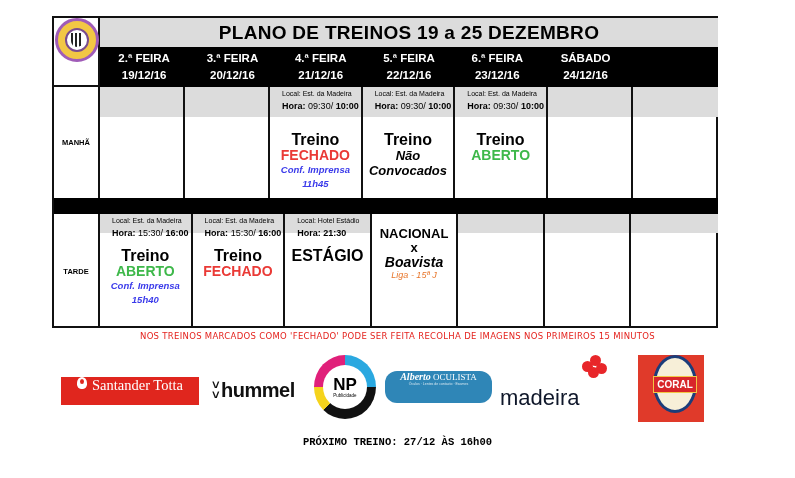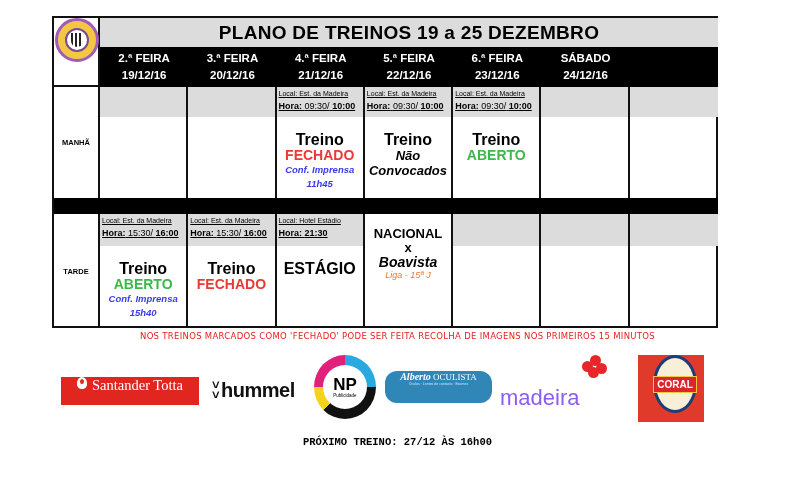--- a/index.html
+++ b/index.html
@@ -19,22 +19,22 @@
   .day-cell { color: #fff; font-weight: bold; font-size: 11.5px; text-align: center; line-height: 17px; padding-top: 3px; }
 
   .row { position: absolute; left: 0; width: 664px; display: grid; grid-template-columns: 46px repeat(7, 1fr); }
   .row-morning { top: 69px; height: 111px; }
   .row-sep { top: 180px; height: 16px; background: #000; }
   .row-afternoon { top: 196px; height: 114px; }
 
   .period-label { border-right: 2px solid #111; display: flex; align-items: center; justify-content: center; font-size: 7.5px; font-weight: bold; }
   .slot { border-right: 2px solid #111; position: relative; display: flex; flex-direction: column; }
   .slot:last-child { border-right: none; }
-  .slot-info { background: #dcdcdc; height: 30px; padding: 2px 2px 0 2px; text-decoration: underline; }
-  .row-afternoon .slot-info { height: 32px; }
+  .slot-info { background: #dcdcdc; height: 30px; padding: 2px 2px 0 12px; }
+  .row-afternoon .slot-info { height: 19px; }
   .info-local { font-size: 7px; line-height: 10px; white-space: nowrap; }
   .info-hora { font-size: 9px; line-height: 15px; white-space: nowrap; font-weight: bold; }
   .info-hora .t1 { font-weight: normal; }
   .slot-body { flex: 1; text-align: center; padding-top: 15px; }
   .row-afternoon .slot-body { padding-top: 15px; }
 
   .t-main { font-size: 16px; font-weight: bold; line-height: 16px; }
   .t-open { color: #3eb84a; font-size: 14px; font-weight: bold; line-height: 15px; }
   .t-closed { color: #ea3a36; font-size: 14px; font-weight: bold; line-height: 15px; }
   .t-italic { font-size: 13px; font-weight: bold; font-style: italic; line-height: 15px; }
@@ -54,21 +54,21 @@
   .chev { font-size: 13px; line-height: 10px; display: flex; flex-direction: column; }
   .sp-np { left: 314px; top: 5px; width: 62px; height: 64px; border-radius: 50%; background: conic-gradient(#2aa8e0 0 25%, #111 25% 62%, #f5d31c 62% 75%, #e0207a 75% 100%); display: flex; align-items: center; justify-content: center; }
   .np-inner { width: 44px; height: 44px; border-radius: 50%; background: #fff; display: flex; flex-direction: column; align-items: center; justify-content: center; }
   .np-text { font-weight: bold; font-size: 17px; line-height: 16px; }
   .np-sub { font-size: 4.5px; }
   .sp-alberto { left: 385px; top: 21px; width: 107px; height: 32px; background: #2f86b7; color: #fff; display: flex; flex-direction: column; align-items: center; justify-content: flex-start; border-radius: 12px; }
   .alberto-main { font-size: 9px; font-family: "Liberation Serif", serif; }
   .alberto-main b { font-style: italic; font-size: 10px; }
   .alberto-sub { font-size: 3.5px; opacity: 0.8; }
   .sp-madeira { left: 500px; top: 5px; width: 112px; height: 60px; }
-  .madeira-text { position: absolute; left: 0; bottom: 4px; font-size: 22px; color: #8b5cf6; }
+  .madeira-text { position: absolute; left: 0; bottom: 4px; font-size: 22px; color: #0f172a; }
   .madeira-flower { position: absolute; right: 4px; top: 0; width: 26px; height: 24px; }
   .madeira-flower span { position: absolute; width: 11px; height: 11px; background: #e8262a; border-radius: 50%; }
   .sp-coral { left: 638px; top: 5px; width: 66px; height: 67px; background: #e03a2a; display: flex; justify-content: center; padding-left: 8px; }
   .coral-oval { width: 44px; height: 58px; border-radius: 50%; background: #f7efd8; border: 3px solid #1c3d7a; display: flex; flex-direction: column; align-items: center; justify-content: center; }
   .coral-band { background: #d8262a; color: #fff; font-weight: bold; font-size: 10px; padding: 2px 3px; border: 1px solid #f2c744; }
 
   .next-training { position: absolute; left: 0; top: 436px; width: 795px; text-align: center; font-size: 10.5px; font-weight: bold; font-family: Liberation Mono, monospace; }
 </style>
 </head>
 <body>

